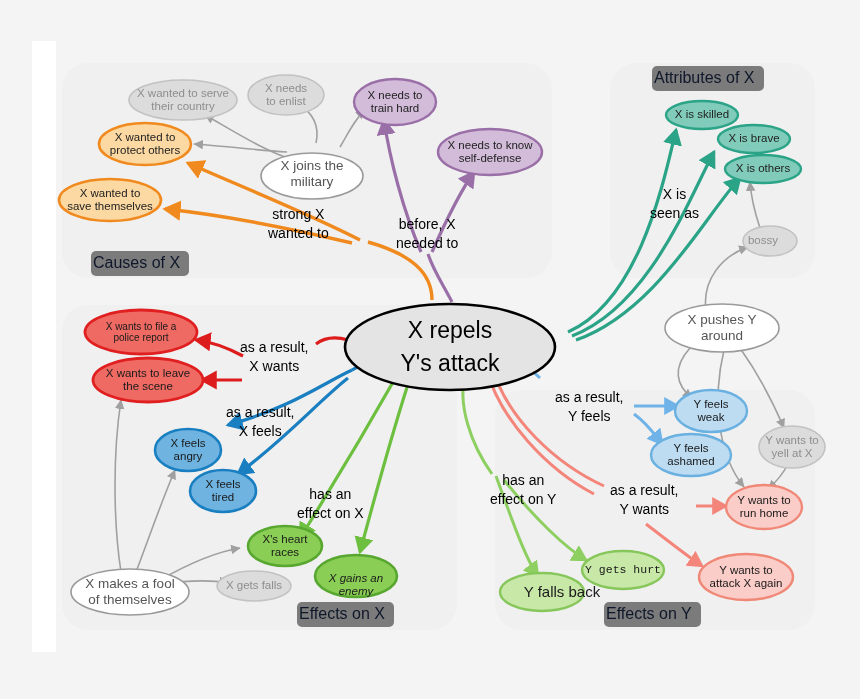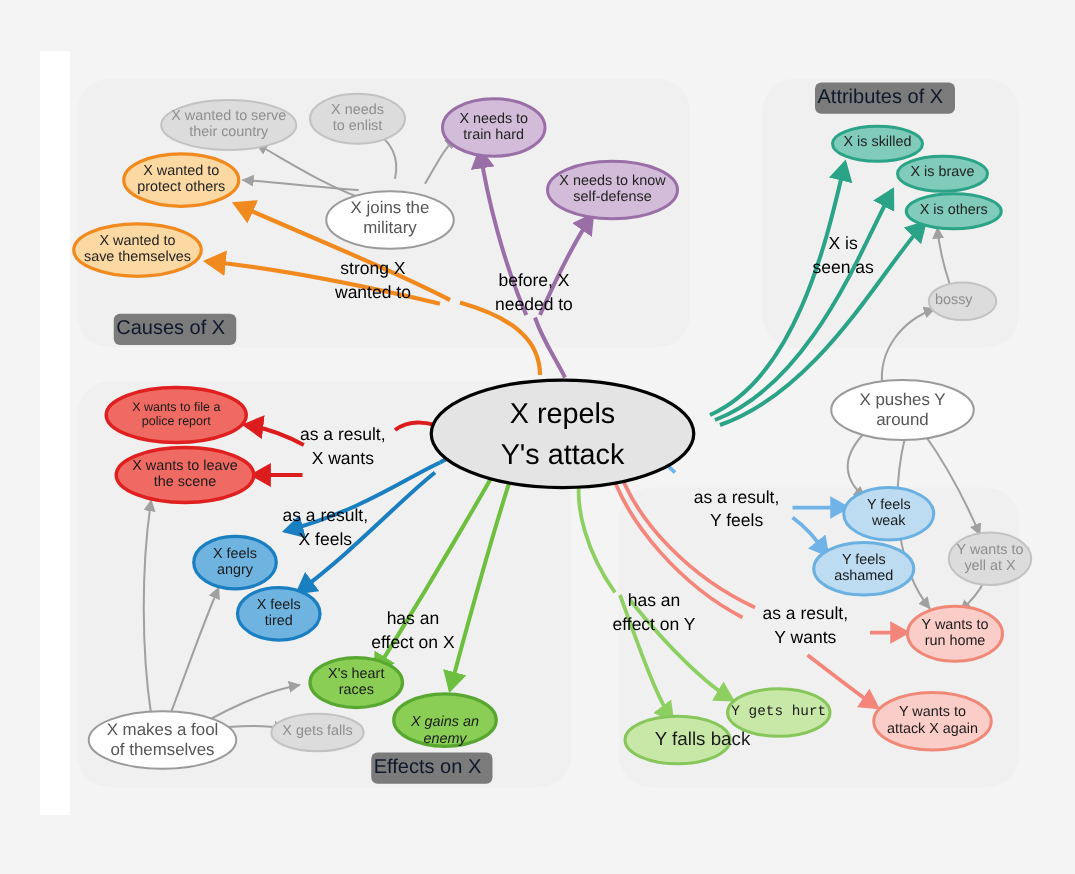--- a/index.html
+++ b/index.html
@@ -247,14 +247,15 @@
   <div class="edge-label" style="left:555px;top:388px;">as a result,
 Y feels</div>
   <div class="edge-label" style="left:610px;top:481px;">as a result,
 Y wants</div>
   <div class="edge-label" style="left:490px;top:471px;">has an
 effect on Y</div>
 
   <div class="panel-chip" style="left:91px;top:251px;">Causes of X</div>
   <div class="panel-chip" style="left:652px;top:66px;">Attributes of X</div>
   <div class="panel-chip" style="left:297px;top:602px;">Effects on X</div>
+  <div class="panel-chip" style="left:604px;top:602px;">Effects on Y</div>
 
 </div>
 
 </body></html>

